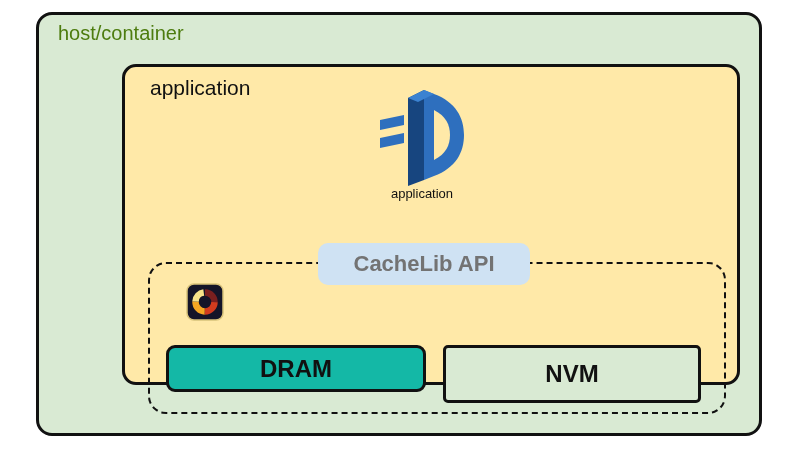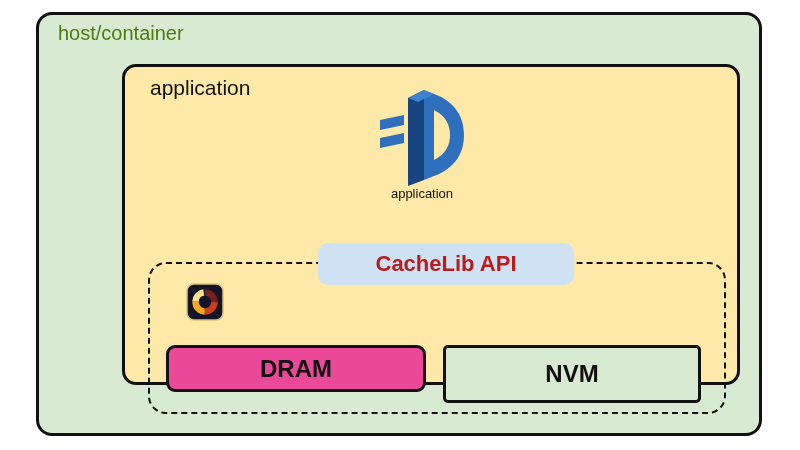--- a/index.html
+++ b/index.html
@@ -64,50 +64,50 @@
   #dashed-box {
     left: 148px; top: 262px;
     width: 578px; height: 152px;
     border: 2.4px dashed #111111;
     border-radius: 18px;
     background: transparent;
     z-index: 3;
   }
   #cachelib-pill {
     left: 318px; top: 243px;
-    width: 256px; height: 42px;
+    width: 212px; height: 42px;
     background: #cfe2f3;
     border-radius: 10px;
     display: flex;
     align-items: center;
     justify-content: center;
     font-size: 22px;
     font-weight: bold;
-    color: #b91c1c;
+    color: #737373;
     z-index: 4;
   }
   #cache-engine-icon {
     left: 186px; top: 283px;
     width: 38px; height: 38px;
     z-index: 4;
   }
   .mem-box {
     display: flex;
     align-items: center;
     justify-content: center;
     font-size: 24px;
     font-weight: bold;
     color: #111111;
     border: 3px solid #111111;
     z-index: 5;
   }
   #dram-box {
     left: 166px; top: 345px;
     width: 260px; height: 47px;
-    background: #ec4899;
+    background: #14b8a6;
     border-radius: 9px;
   }
   #nvm-box {
     left: 443px; top: 345px;
     width: 258px; height: 58px;
     background: #d9ead3;
     border-radius: 5px;
   }
 </style>
 </head>

